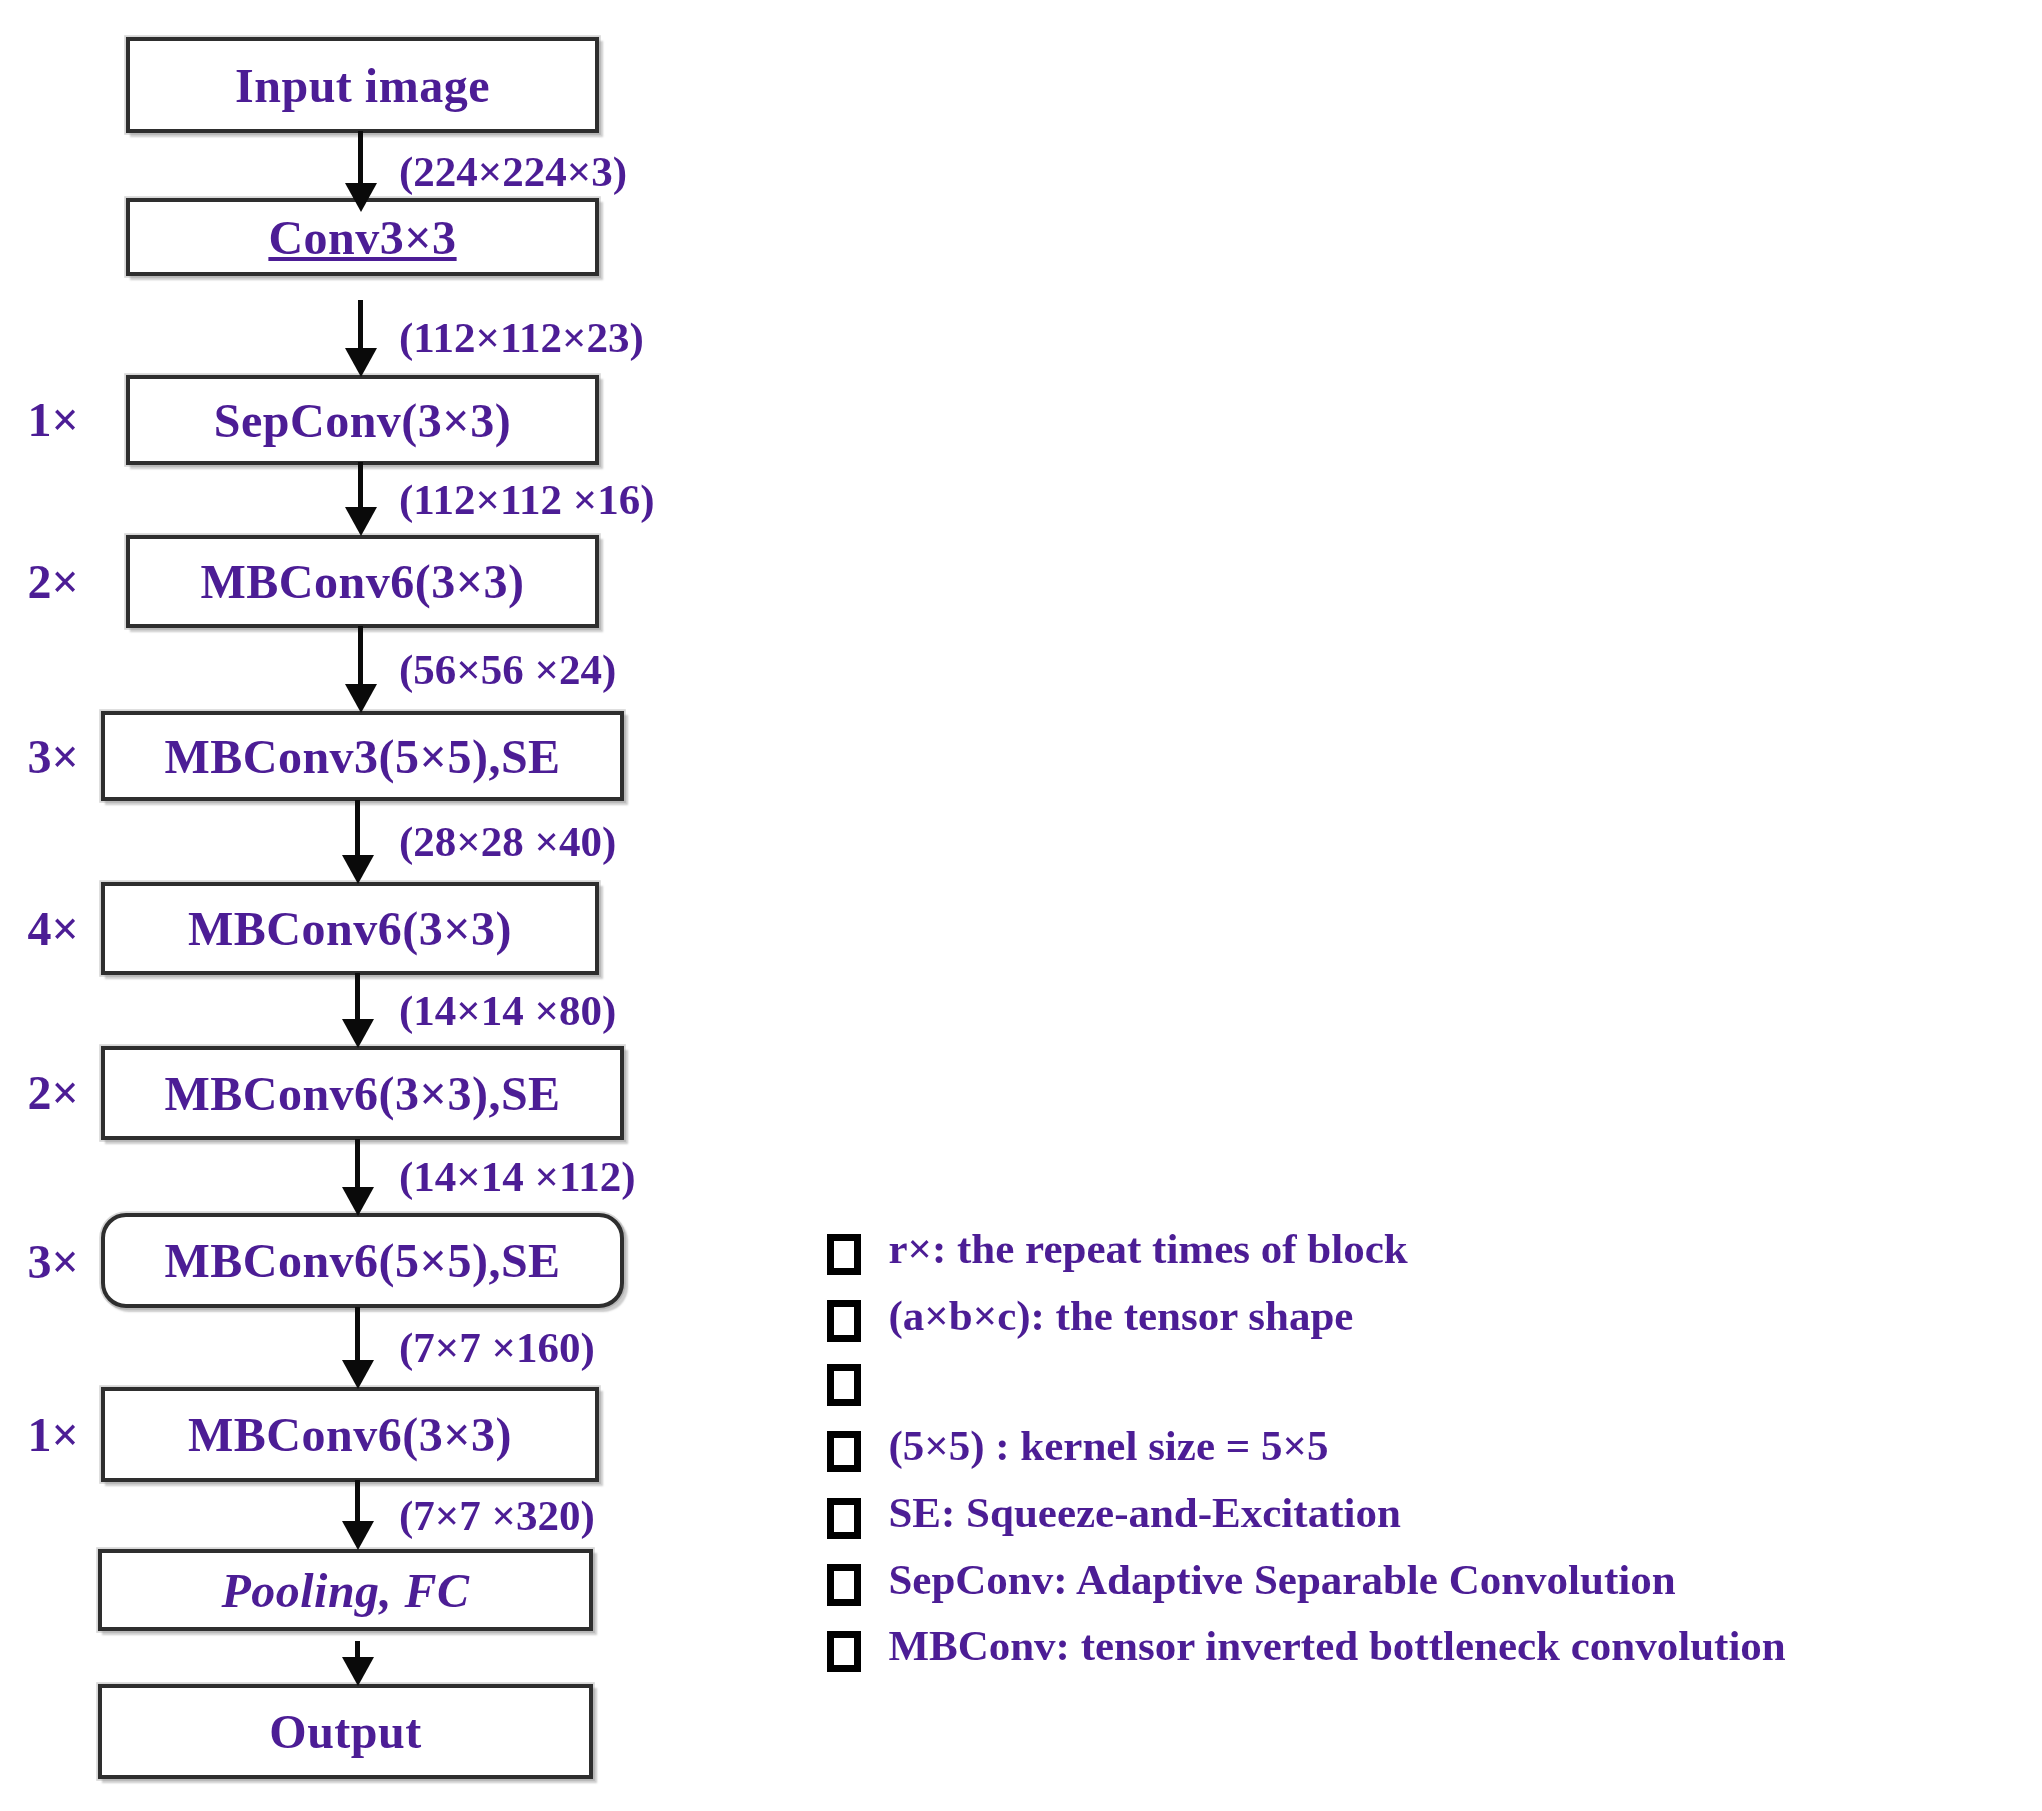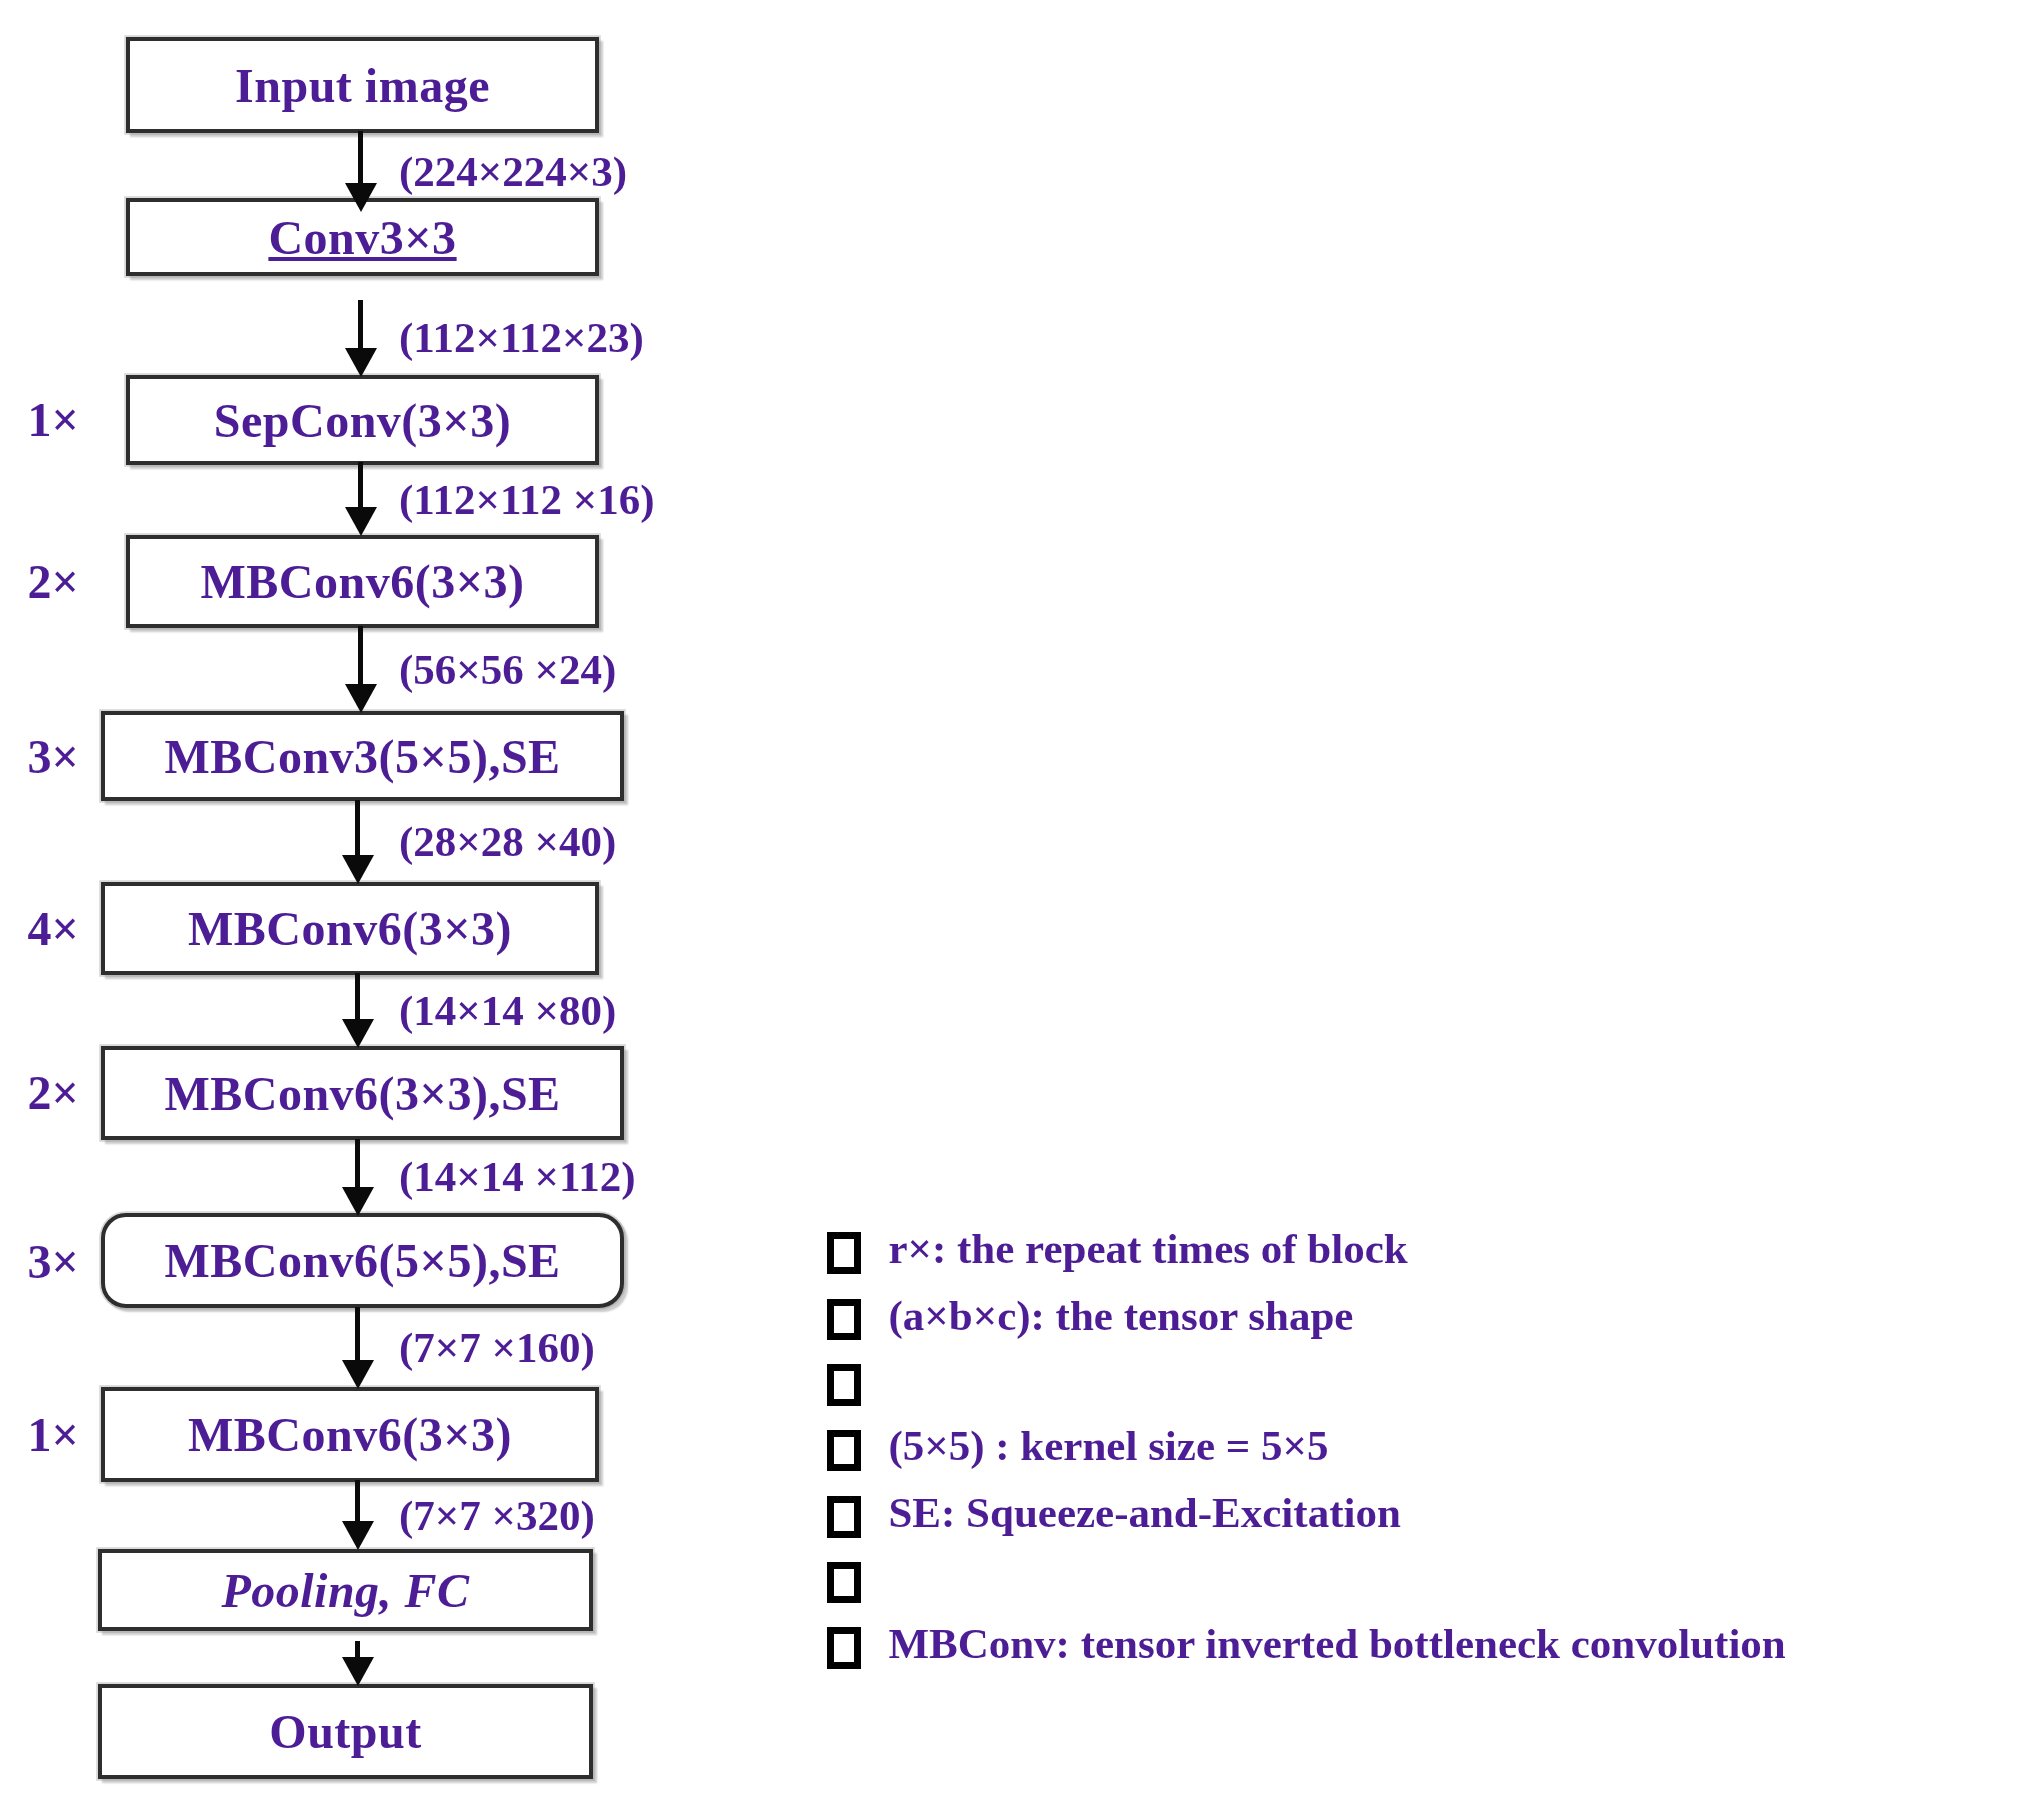--- a/index.html
+++ b/index.html
@@ -66,21 +66,21 @@
     line-height: 55px;
     white-space: nowrap;
   }
   .legend {
     position: absolute;
     left: 827px;
     top: 1223px;
   }
   .legend-item {
     display: flex;
-    align-items: center;
+    align-items: flex-end;
     margin-bottom: 14.6px;
     font-weight: bold;
     font-size: 43px;
     line-height: 52px;
     white-space: nowrap;
   }
   .legend-item .bullet {
     flex: 0 0 auto;
     width: 20px;
     height: 27.4px;
@@ -202,20 +202,21 @@
     <div class="legend-item">
       <span class="bullet"></span>
       <span>(5×5) : kernel size = 5×5</span>
     </div>
     <div class="legend-item">
       <span class="bullet"></span>
       <span>SE: Squeeze-and-Excitation</span>
     </div>
     <div class="legend-item">
       <span class="bullet"></span>
+      <span>SepConv: Adaptive Separable Convolution</span>
     </div>
     <div class="legend-item">
       <span class="bullet"></span>
       <span>MBConv: tensor inverted bottleneck convolution</span>
     </div>
   </div>
 
 </div>
 
 

